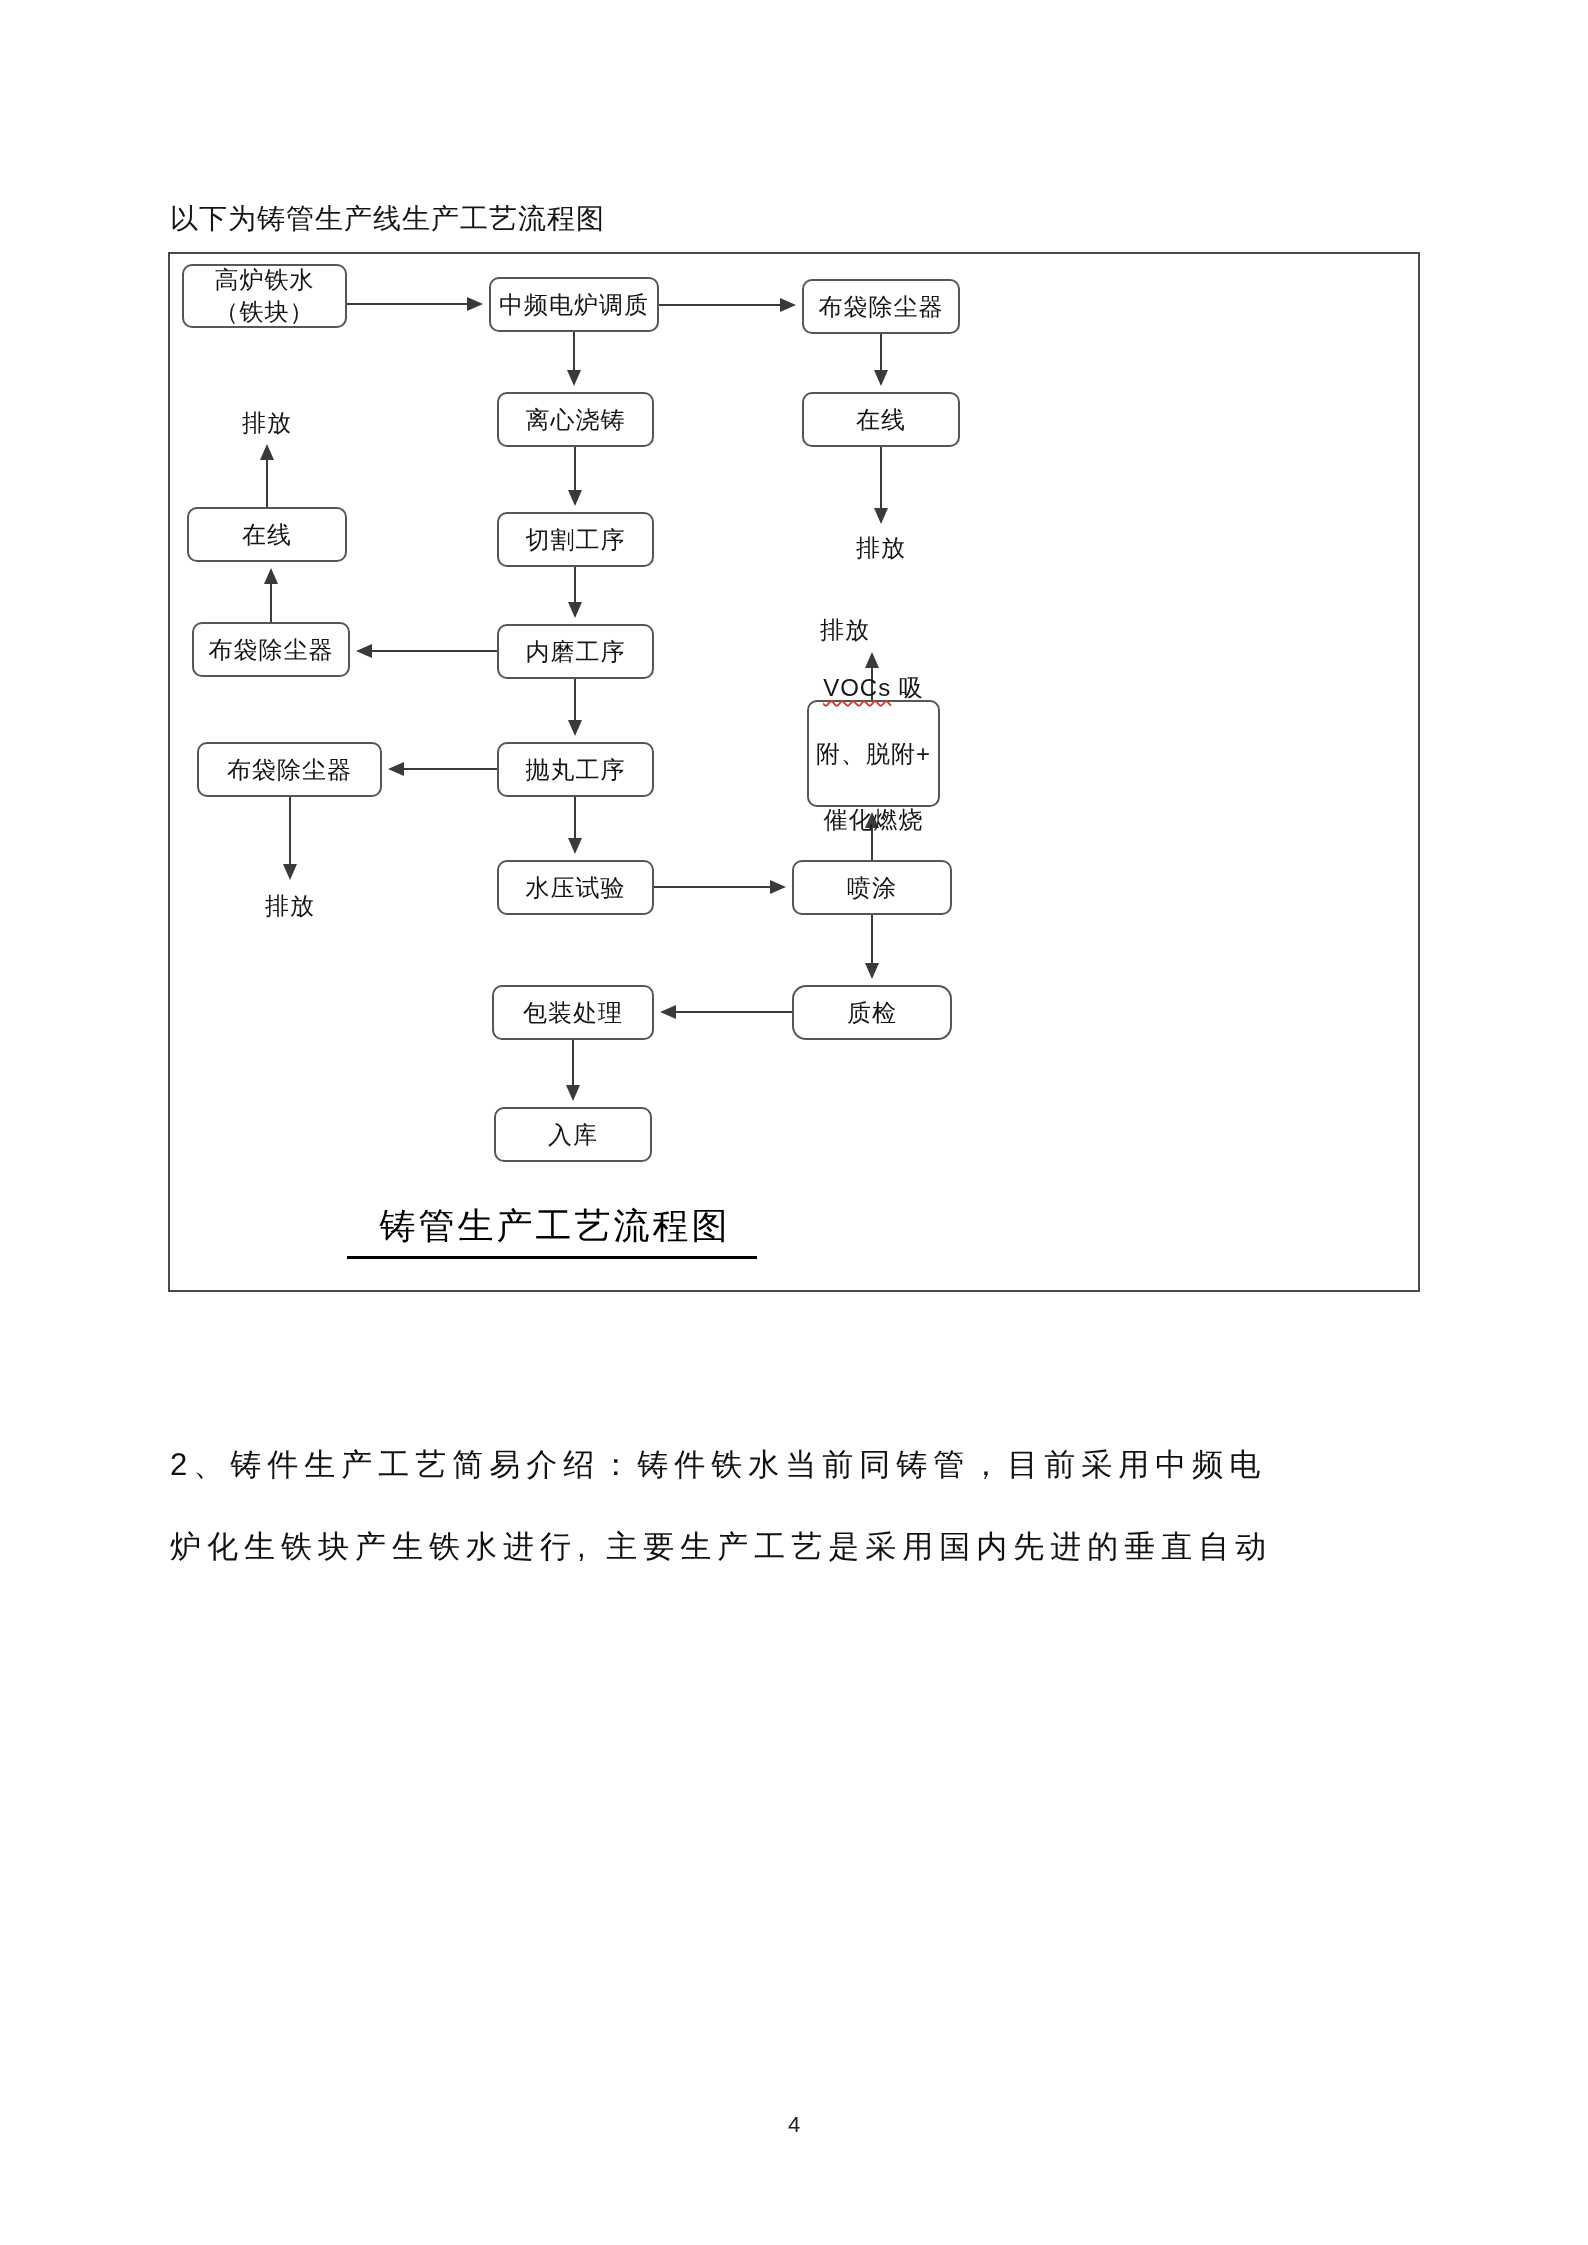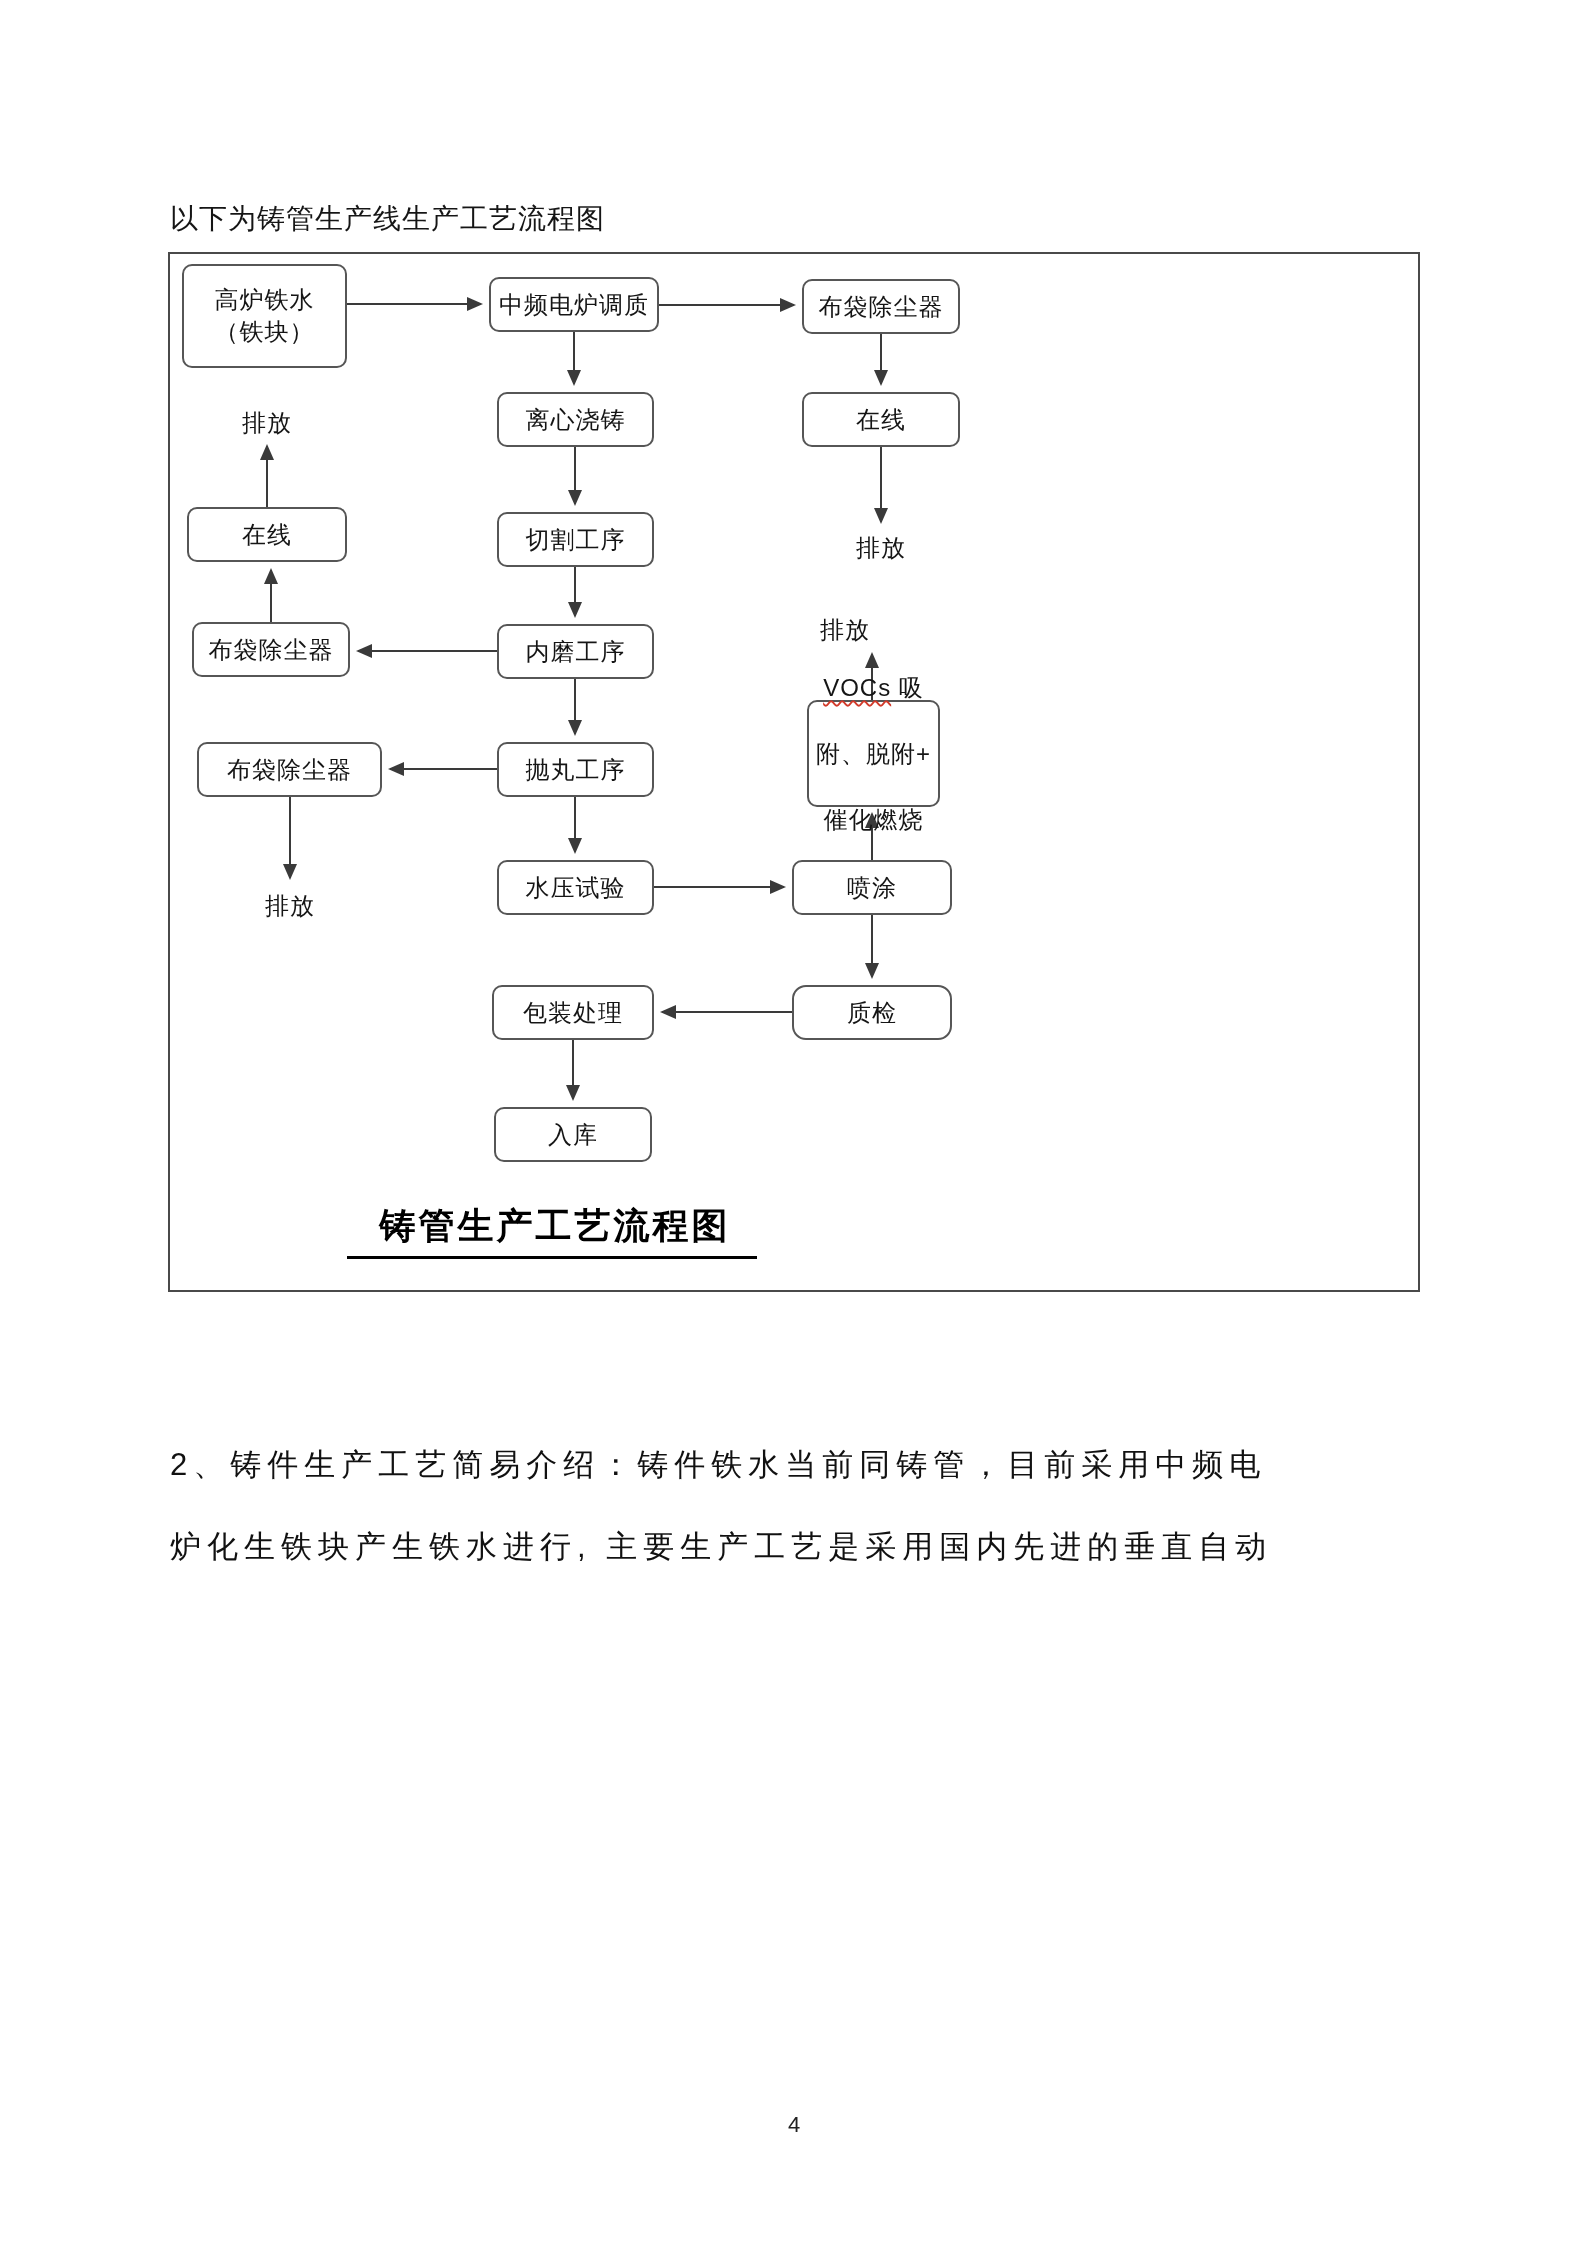--- a/index.html
+++ b/index.html
@@ -33,21 +33,21 @@
     position:absolute; font-size:24px; text-align:center; letter-spacing:1px;
   }
   .vocs-inner { line-height:33px; }
   .vocs-word {
     text-decoration: underline wavy #d23a2a;
     text-decoration-thickness:1.5px;
     text-underline-offset:4px;
   }
   .dtitle {
     position:absolute; left:180px; top:948px; width:410px;
-    text-align:center; font-size:36px; font-weight:bold; letter-spacing:3px;
+    text-align:center; font-size:36px; font-weight:normal; letter-spacing:3px;
     color:#000;
   }
   .underline-bar {
     position:absolute; left:177px; top:1002px; width:410px; height:3px;
     background:#000;
   }
   .para {
     position:absolute; left:170px; top:1424px; width:1270px;
     font-size:31px; line-height:82px; letter-spacing:6px; color:#111;
   }
@@ -85,21 +85,21 @@
     <line x1="120" y1="543" x2="120" y2="624" stroke="#3a3a3a" stroke-width="2" marker-end="url(#ah)"></line>
     <line x1="405" y1="543" x2="405" y2="598" stroke="#3a3a3a" stroke-width="2" marker-end="url(#ah)"></line>
     <line x1="484" y1="633" x2="614" y2="633" stroke="#3a3a3a" stroke-width="2" marker-end="url(#ah)"></line>
     <line x1="702" y1="606" x2="702" y2="560" stroke="#3a3a3a" stroke-width="2" marker-end="url(#ah)"></line>
     <line x1="702" y1="446" x2="702" y2="400" stroke="#3a3a3a" stroke-width="2" marker-end="url(#ah)"></line>
     <line x1="702" y1="661" x2="702" y2="723" stroke="#3a3a3a" stroke-width="2" marker-end="url(#ah)"></line>
     <line x1="622" y1="758" x2="492" y2="758" stroke="#3a3a3a" stroke-width="2" marker-end="url(#ah)"></line>
     <line x1="403" y1="786" x2="403" y2="845" stroke="#3a3a3a" stroke-width="2" marker-end="url(#ah)"></line>
   </svg>
 
-  <div class="node" style="left:12px;  top:10px;  width:165px; height:104px;">高炉铁水
+  <div class="node" style="left:12px;  top:10px;  width:165px; height:64px;">高炉铁水
 （铁块）</div>
   <div class="node" style="left:319px; top:23px;  width:170px; height:55px;">中频电炉调质</div>
   <div class="node" style="left:632px; top:25px;  width:158px; height:55px;">布袋除尘器</div>
   <div class="node" style="left:632px; top:138px; width:158px; height:55px;">在线</div>
   <div class="node" style="left:327px; top:138px; width:157px; height:55px;">离心浇铸</div>
   <div class="node" style="left:327px; top:258px; width:157px; height:55px;">切割工序</div>
   <div class="node" style="left:17px;  top:253px; width:160px; height:55px;">在线</div>
   <div class="node" style="left:22px;  top:368px; width:158px; height:55px;">布袋除尘器</div>
   <div class="node" style="left:327px; top:370px; width:157px; height:55px;">内磨工序</div>
   <div class="node" style="left:27px;  top:488px; width:185px; height:55px;">布袋除尘器</div>

